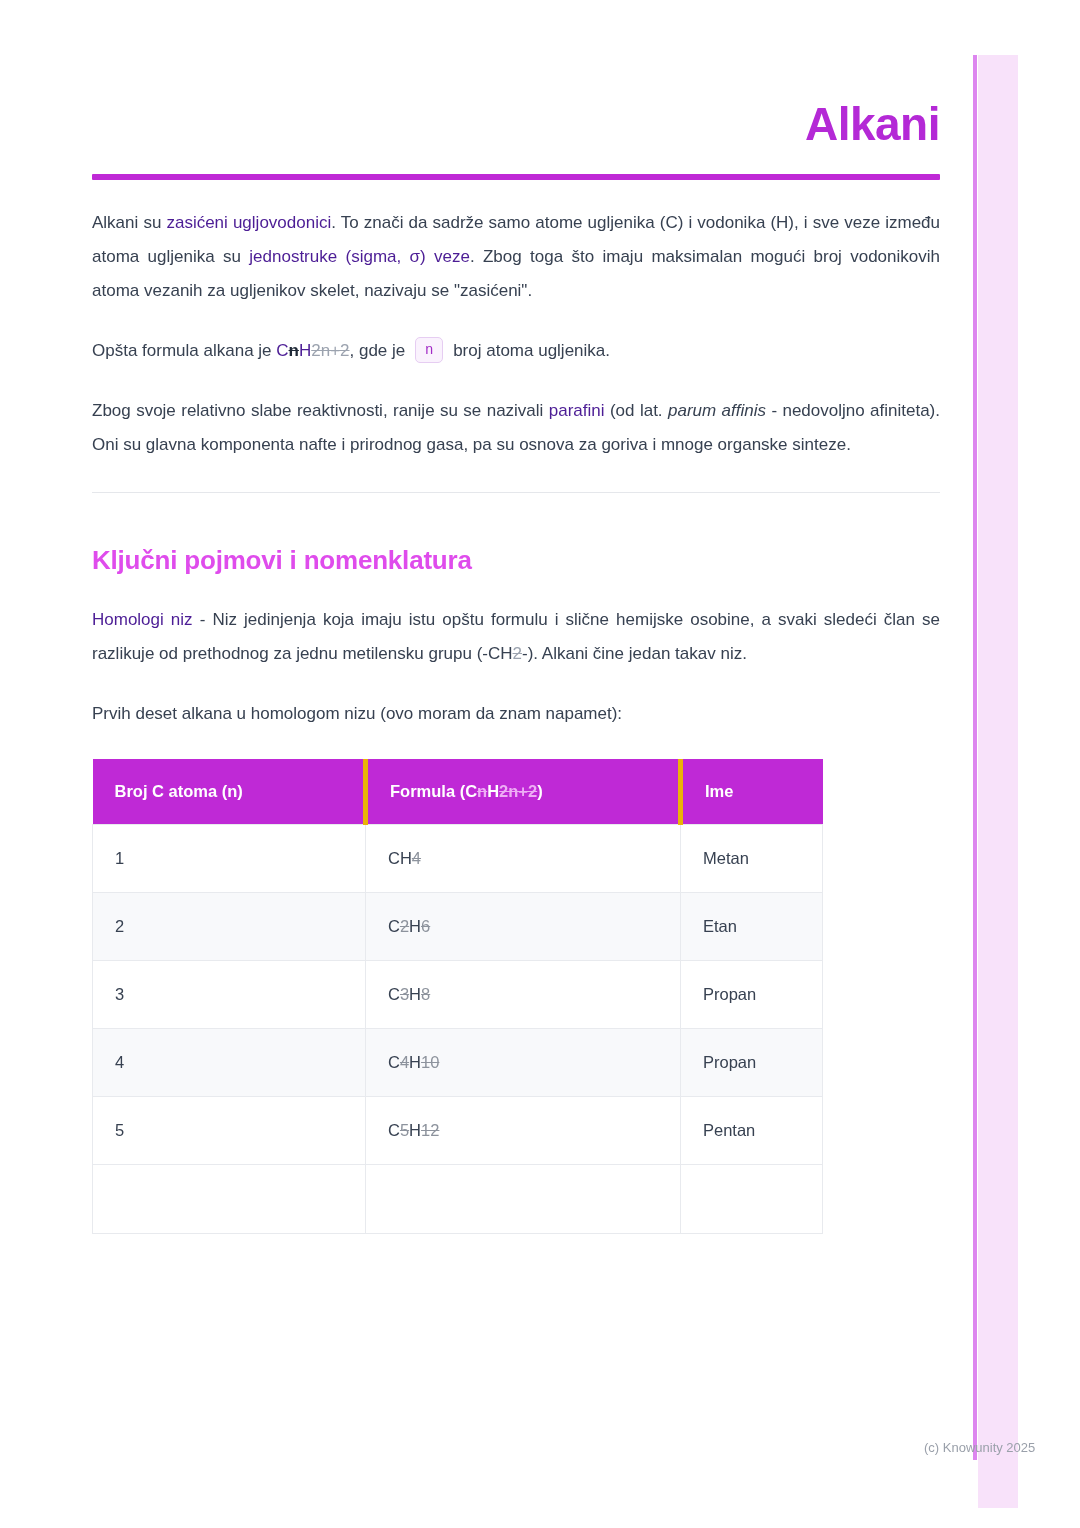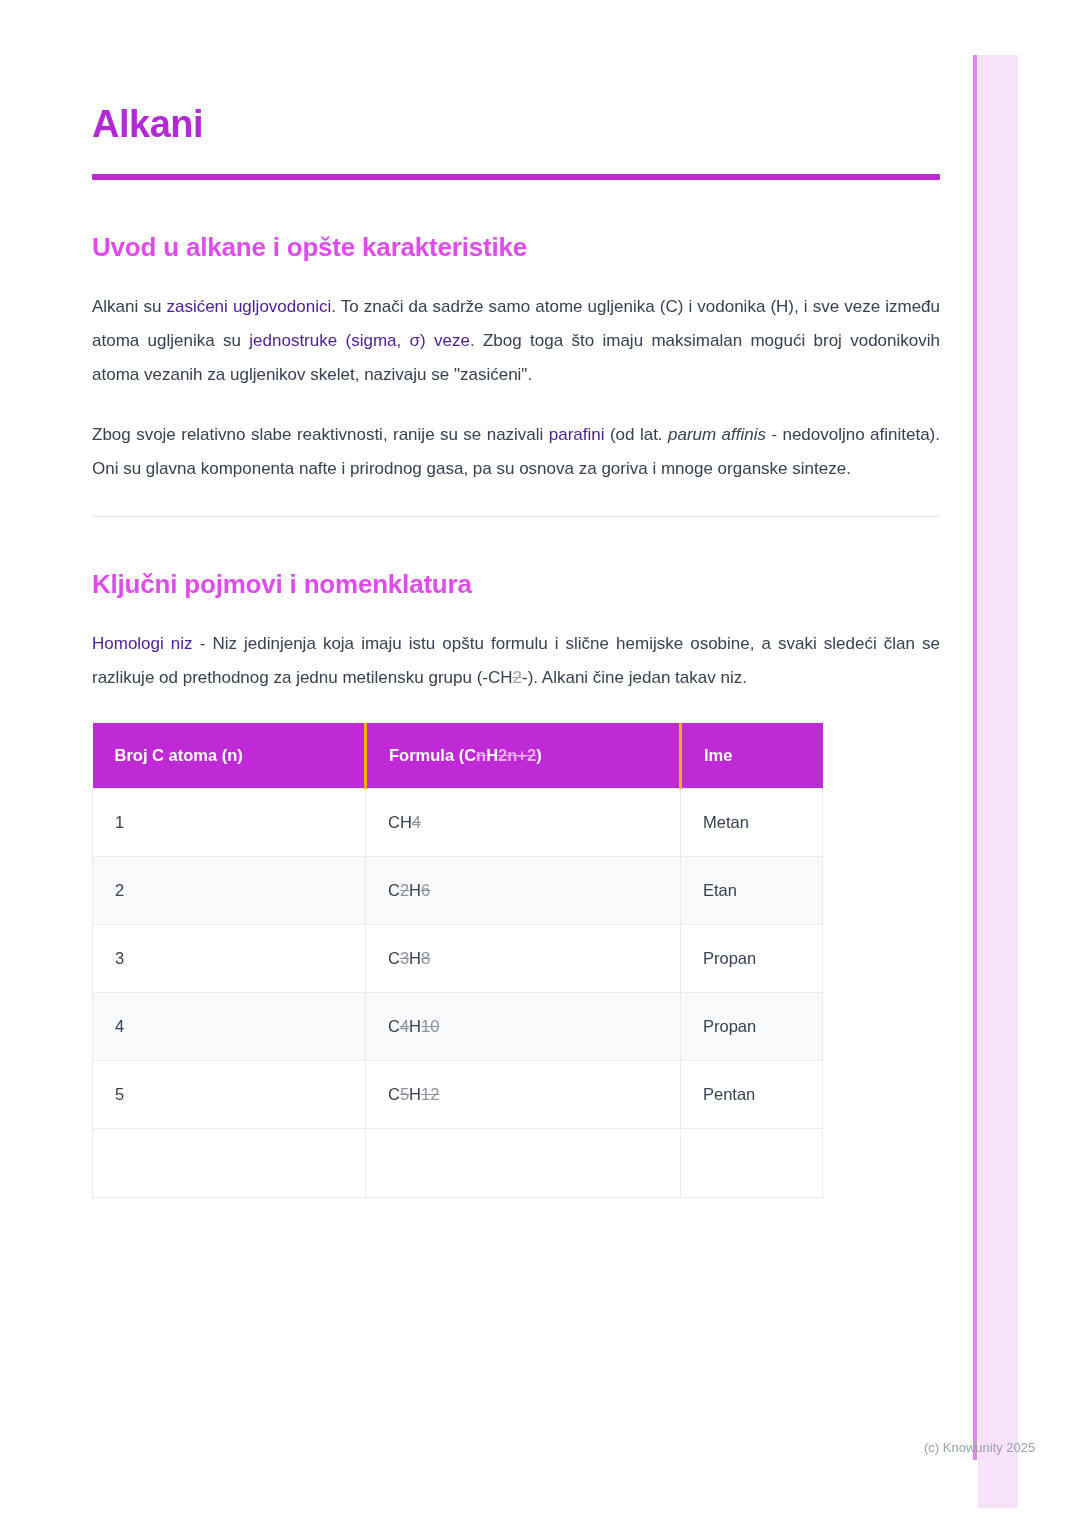--- a/index.html
+++ b/index.html
@@ -6,22 +6,22 @@
   html,body { margin:0; padding:0; background:#ffffff; }
   .page {
     position:relative; width:1080px; height:1528px; background:#ffffff;
     overflow:hidden;
     font-family:"Liberation Sans","DejaVu Sans",sans-serif;
     color:#374151;
   }
   .content { position:absolute; left:92px; top:0; width:848px; }
 
   h1.doc-title {
-    margin:96px 0 0; font-size:38px; line-height:56px; font-weight:800;
-    color:#b429d6; letter-spacing:-0.5px;
+    margin:96px 0 0; font-size:46px; line-height:56px; font-weight:800;
+    color:#b429d6; letter-spacing:-0.5px;text-align:right;
   }
   .title-rule { margin-top:22px; height:6px; background:#bf29d6; border-radius:1px; }
 
   h2.section-heading {
     margin:50px 0 0; font-size:26px; line-height:34px; font-weight:700;
     color:#df4cec; letter-spacing:-0.2px;
   }
 
   p.para {
     margin:26px 0 0; font-size:17px; line-height:34px;
@@ -40,21 +40,21 @@
   }
 
   hr.divider { margin:30px 0 0; border:none; border-top:1px solid #e5e7eb; height:0; }
 
   table.alkane-table {
     margin-top:28px; border-collapse:collapse; table-layout:fixed;
     width:730px; font-size:16.5px;
   }
   .alkane-table th {
     background:#bf29d6; color:#ffffff; text-align:left; font-weight:700;
-    padding:23px 22px; font-size:16.5px; border-right:3px solid #eab308;
+    padding:23px 22px; font-size:16.5px; border-right:5px solid #eab308;
   }
   .alkane-table th:last-child { border-right:none; }
   .alkane-table th .hsub { color:#eeaef5; text-decoration:line-through; font-weight:700; }
   .alkane-table td {
     padding:24px 22px; border:1px solid #e8eaee; color:#374151; background:#ffffff;
   }
   .alkane-table tr.alt td { background:#f8f9fb; }
   .alkane-table td .fsub { text-decoration:line-through; color:#8d939d; }
   .alkane-table tr.partial td { padding:34px 22px; background:#ffffff; }
 
@@ -78,34 +78,35 @@
 
   <div class="side-band"></div>
   <div class="side-band-line"></div>
   <div class="copyright">(c) Knowunity 2025</div>
 
   <div class="content">
 
     <h1 class="doc-title">Alkani</h1>
     <div class="title-rule"></div>
 
-    <h2 class="section-heading">Uvod u alkane i opšte karakteristike</h2>
 
     <p class="para"><span>Alkani su </span><span class="bold">zasićeni ugljovodonici</span><span>. To znači da sadrže samo atome ugljenika (C) i vodonika (H), i sve veze između atoma ugljenika su </span><span class="bold">jednostruke (sigma, σ) veze</span><span>. Zbog toga što imaju maksimalan mogući broj vodonikovih atoma vezanih za ugljenikov skelet, nazivaju se "zasićeni".</span></p>
 
+    <p class="para"><span>Opšta formula alkana je </span><span class="bold">C</span><span class="sub-bold">n</span><span class="bold">H</span><span class="sub-gray">2n+2</span><span>, gde je </span><span class="code-chip">n</span><span> broj atoma ugljenika.</span></p>
 
     <p class="para"><span>Zbog svoje relativno slabe reaktivnosti, ranije su se nazivali </span><span class="bold">parafini</span><span> (od lat. </span><span class="it">parum affinis</span><span> - nedovoljno afiniteta). Oni su glavna komponenta nafte i prirodnog gasa, pa su osnova za goriva i mnoge organske sinteze.</span></p>
 
     <hr class="divider">
 
     <h2 class="section-heading">Ključni pojmovi i nomenklatura</h2>
 
     <p class="para"><span class="bold">Homologi niz</span><span> - Niz jedinjenja koja imaju istu opštu formulu i slične hemijske osobine, a svaki sledeći član se razlikuje od prethodnog za jednu metilensku grupu (-CH</span><span class="sub-gray">2</span><span>-). Alkani čine jedan takav niz.</span></p>
 
 
+    <p class="para">Prvih deset alkana u homologom nizu (ovo moram da znam napamet):</p>
 
     <table class="alkane-table">
       <colgroup>
         <col style="width:273px">
         <col style="width:315px">
         <col style="width:142px">
       </colgroup>
       <thead>
         <tr>
           <th>Broj C atoma (n)</th>

